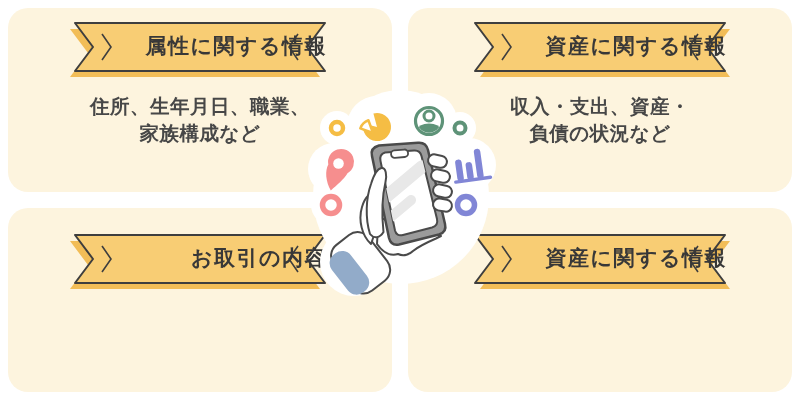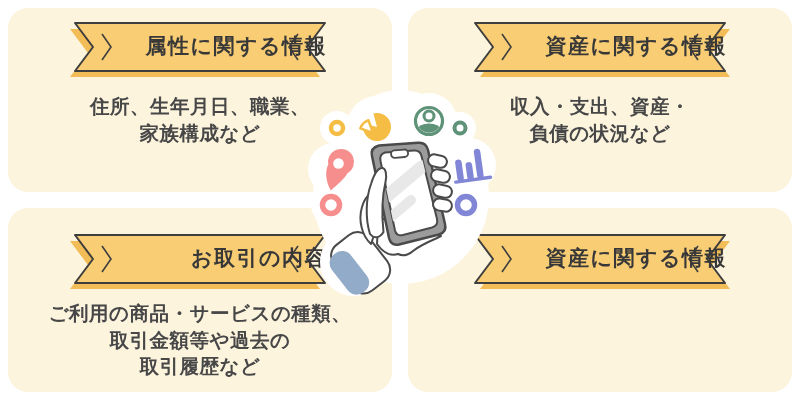--- a/index.html
+++ b/index.html
@@ -72,25 +72,20 @@
 
 <div class="card card-bottom card-left" id="card-bl">
   <div class="ribbon">
     <svg width="254" height="52" viewBox="0 0 254 52">
       <polygon class="shadow-shape" points="2,2 252,2 234,26 252,50 2,50 20,26" fill="#f2bd57"></polygon>
       <polygon stroke="#3e3e3e" stroke-width="2" stroke-linejoin="round" points="2,2 252,2 234,26 252,50 2,50 20,26" fill="#f8cd74"></polygon>
       <path d="M29,13 L38,26 L29,39" fill="none" stroke="#3e3e3e" stroke-width="1.6"></path>
       <path d="M225,13 L216,26 L225,39" fill="none" stroke="#3e3e3e" stroke-width="1.6"></path>
     </svg>
     <span class="ribbon-label">お取引の内容</span>
-  </div>
-  <div class="card-text">
-    <span>ご利用の商品・サービスの種類、</span>
-    <span>取引金額等や過去の</span>
-    <span>取引履歴など</span>
   </div>
 </div>
 
 <div class="card card-bottom card-right" id="card-br">
   <div class="ribbon">
     <svg width="254" height="52" viewBox="0 0 254 52">
       <polygon class="shadow-shape" points="2,2 252,2 234,26 252,50 2,50 20,26" fill="#f2bd57"></polygon>
       <polygon stroke="#3e3e3e" stroke-width="2" stroke-linejoin="round" points="2,2 252,2 234,26 252,50 2,50 20,26" fill="#f8cd74"></polygon>
       <path d="M29,13 L38,26 L29,39" fill="none" stroke="#3e3e3e" stroke-width="1.6"></path>
       <path d="M225,13 L216,26 L225,39" fill="none" stroke="#3e3e3e" stroke-width="1.6"></path>

